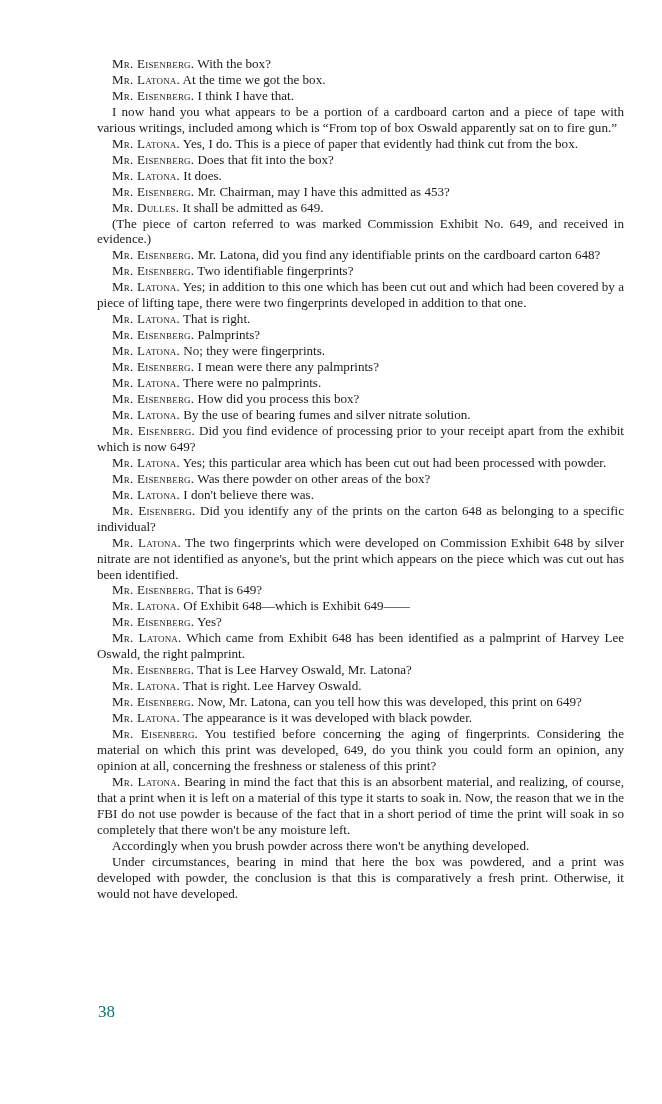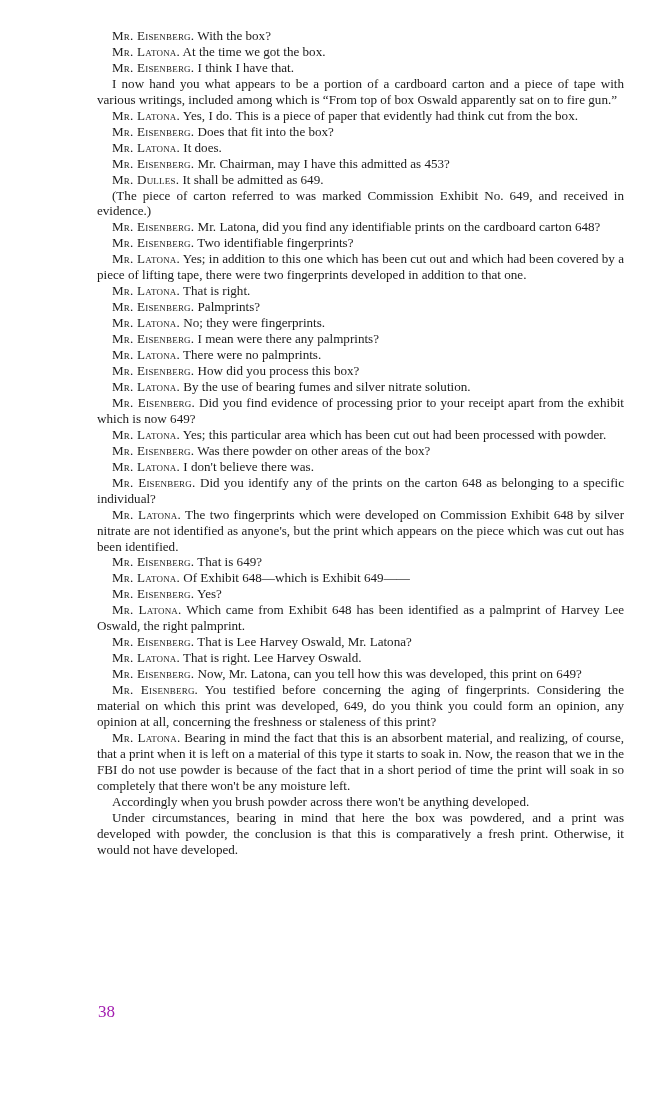--- a/index.html
+++ b/index.html
@@ -11,42 +11,42 @@
       width: 662px;
       height: 1104px;
       position: relative;
       overflow: hidden;
       color: #1a1a1a;
       font-family: "Liberation Serif", "DejaVu Serif", serif;
     }
     .page {
       position: absolute;
       left: 97px;
-      top: 28px;
+      top: 56px;
       width: 527px;
       font-size: 13.1px;
       line-height: 15.95px;
     }
     .para {
       margin: 0;
       text-indent: 15px;
       text-align: justify;
       hyphens: manual;
     }
     .speaker {
       font-variant: small-caps;
       letter-spacing: 0.2px;
     }
     .page-number {
       position: absolute;
       left: 98px;
       top: 1002px;
       font-size: 17px;
       font-family: "Liberation Serif", "DejaVu Serif", serif;
-      color: #a21caf;
+      color: #0f766e;
       text-align: center;
     }
   </style>
 </head>
 <body>
 
 <div class="page">
   <p class="para"><span class="speaker">Mr. Eisenberg.</span><span> With the box?</span></p>
   <p class="para"><span class="speaker">Mr. Latona.</span><span> At the time we got the box.</span></p>
   <p class="para"><span class="speaker">Mr. Eisenberg.</span><span> I think I have that.</span></p>
@@ -73,19 +73,20 @@
   <p class="para"><span class="speaker">Mr. Latona.</span><span> I don't believe there was.</span></p>
   <p class="para"><span class="speaker">Mr. Eisenberg.</span><span> Did you identify any of the prints on the carton 648 as be­longing to a specific individual?</span></p>
   <p class="para"><span class="speaker">Mr. Latona.</span><span> The two fingerprints which were developed on Commission Exhibit 648 by silver nitrate are not identified as anyone's, but the print which appears on the piece which was cut out has been identified.</span></p>
   <p class="para"><span class="speaker">Mr. Eisenberg.</span><span> That is 649?</span></p>
   <p class="para"><span class="speaker">Mr. Latona.</span><span> Of Exhibit 648—which is Exhibit 649——</span></p>
   <p class="para"><span class="speaker">Mr. Eisenberg.</span><span> Yes?</span></p>
   <p class="para"><span class="speaker">Mr. Latona.</span><span> Which came from Exhibit 648 has been identified as a palm­print of Harvey Lee Oswald, the right palmprint.</span></p>
   <p class="para"><span class="speaker">Mr. Eisenberg.</span><span> That is Lee Harvey Oswald, Mr. Latona?</span></p>
   <p class="para"><span class="speaker">Mr. Latona.</span><span> That is right. Lee Harvey Oswald.</span></p>
   <p class="para"><span class="speaker">Mr. Eisenberg.</span><span> Now, Mr. Latona, can you tell how this was developed, this print on 649?</span></p>
+  <p class="para"><span class="speaker">Mr. Latona.</span><span> The appearance is it was developed with black powder.</span></p>
   <p class="para"><span class="speaker">Mr. Eisenberg.</span><span> You testified before concerning the aging of fingerprints. Considering the material on which this print was developed, 649, do you think you could form an opinion, any opinion at all, concerning the freshness or stale­ness of this print?</span></p>
   <p class="para"><span class="speaker">Mr. Latona.</span><span> Bearing in mind the fact that this is an absorbent material, and realizing, of course, that a print when it is left on a material of this type it starts to soak in.  Now, the reason that we in the FBI do not use powder is because of the fact that in a short period of time the print will soak in so completely that there won't be any moisture left.</span></p>
   <p class="para"><span class="speaker"></span><span>Accordingly when you brush powder across there won't be anything developed.</span></p>
   <p class="para"><span class="speaker"></span><span>Under circumstances, bearing in mind that here the box was powdered, and a print was developed with powder, the conclusion is that this is comparatively a fresh print.  Otherwise, it would not have developed.</span></p>
 </div>
 
 <div class="page-number">38</div>
 
 </body></html>

